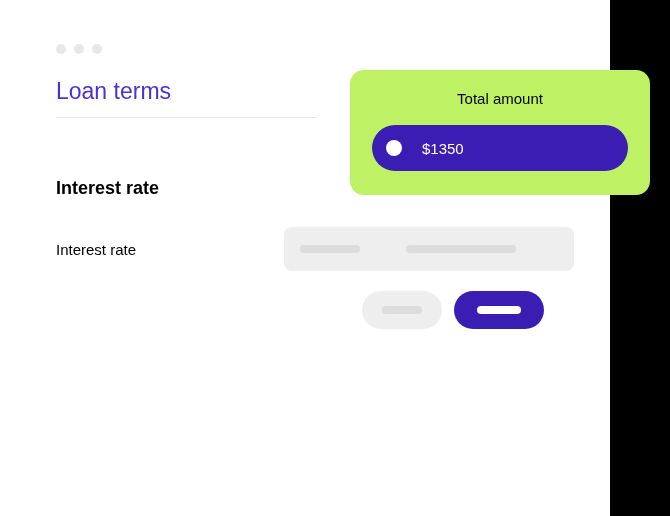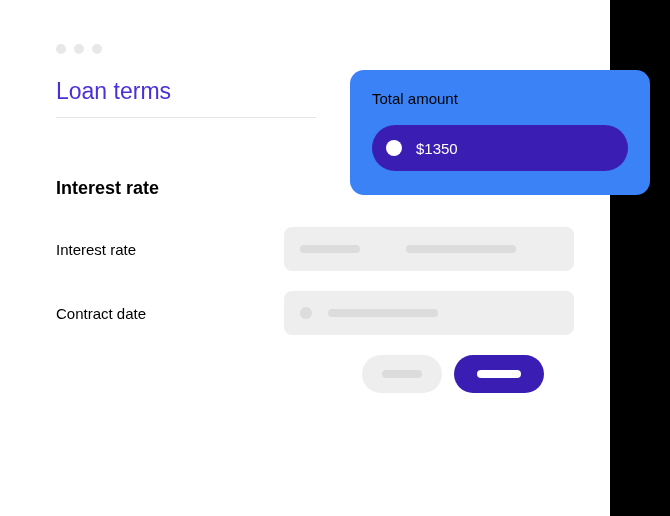--- a/index.html
+++ b/index.html
@@ -26,23 +26,23 @@
     .ph-line.med { width: 110px; }
     .ph-line.gap { margin-left: 30px; }
     
     .actions { display: flex; justify-content: flex-end; gap: 12px; margin-top: 16px; padding-right: 30px; }
     .btn { height: 38px; border-radius: 20px; border: none; display: flex; align-items: center; justify-content: center; }
     .btn-secondary { width: 80px; background: #eeeeee; }
     .btn-secondary .ph-line { width: 40px; background: #dcdcdc; }
     .btn-primary { width: 90px; background: #3a1db3; }
     .btn-primary .ph-line { width: 44px; background: #fff; }
     
-    .overlay-card { position: absolute; right: 20px; top: 70px; width: 300px; background: #3b82f6; border-radius: 14px; padding: 20px 22px 24px; z-index: 2; }
+    .overlay-card { position: absolute; right: 20px; top: 70px; width: 300px; background: #bef264; border-radius: 14px; padding: 20px 22px 24px; z-index: 2; text-align: center; }
     .overlay-label { font-size: 15px; color: #000; margin-bottom: 18px; }
-    .amount-pill { background: #3a1db3; border-radius: 24px; height: 46px; display: flex; align-items: center; padding: 0 14px; gap: 14px; }
+    .amount-pill { background: #3a1db3; border-radius: 24px; height: 46px; display: flex; align-items: center; padding: 0 14px; gap: 20px; }
     .amount-dot { width: 16px; height: 16px; border-radius: 50%; background: #fff; }
     .amount-text { color: #fff; font-size: 15px; font-weight: 500; }
   </style>
 </head>
 <body>
 
 <div class="dark-bg"></div>
 
 <div class="window">
   <div class="traffic-lights">
@@ -57,27 +57,20 @@
   <h2 class="section-heading">Interest rate</h2>
 
   <div class="form-row">
     <span class="form-label">Interest rate</span>
     <div class="placeholder-field">
       <div class="ph-line short"></div>
       <div class="ph-line med gap"></div>
     </div>
   </div>
 
-  <div class="form-row">
-    <span class="form-label">Contract date</span>
-    <div class="placeholder-field">
-      <div class="ph-dot"></div>
-      <div class="ph-line med"></div>
-    </div>
-  </div>
 
 
   <div class="actions">
     <button class="btn btn-secondary">
       <div class="ph-line"></div>
     </button>
     <button class="btn btn-primary">
       <div class="ph-line"></div>
     </button>
   </div>

